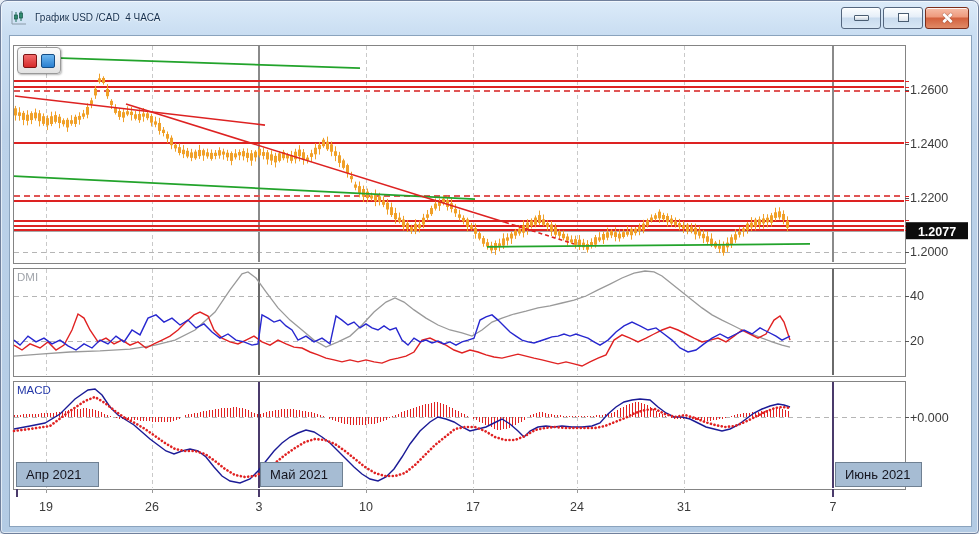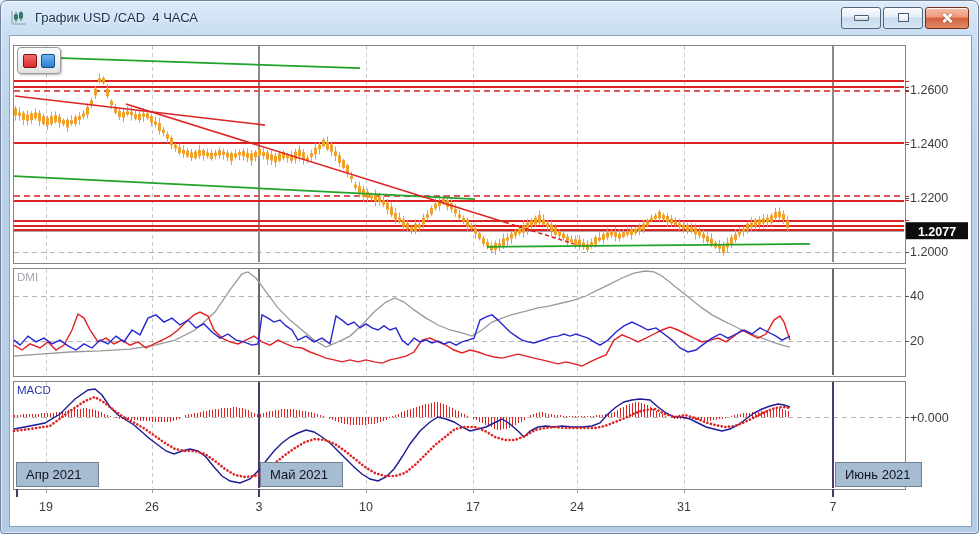--- a/index.html
+++ b/index.html
@@ -3,21 +3,21 @@
 <meta charset="utf-8">
 <style>
   html,body{margin:0;padding:0;}
   body{width:979px;height:534px;overflow:hidden;background:#e8eef5;
        font-family:"Liberation Sans",sans-serif;position:relative;}
   .window{position:absolute;left:0;top:0;width:979px;height:534px;box-sizing:border-box;
       background:linear-gradient(180deg,#dcebf9 0%,#cadef2 6%,#bcd2e9 25%,#b3cbe4 100%);
       border:1px solid #70809c;border-radius:7px 7px 4px 4px;
       box-shadow:inset 0 0 0 1px rgba(255,255,255,.6);z-index:1;}
   .titlebar{height:33px;display:flex;align-items:center;padding:0 9px;gap:7px;}
-  .title-text{font-size:13px;color:#15304f;text-shadow:0 1px 2px rgba(255,255,255,.9);white-space:pre;}
+  .title-text{font-size:10px;color:#15304f;text-shadow:0 1px 2px rgba(255,255,255,.9);white-space:pre;}
   .win-buttons{margin-left:auto;display:flex;gap:2px;}
   .wbtn{width:38px;height:20px;border:1px solid #54667e;border-radius:3px;display:flex;
       align-items:center;justify-content:center;
       background:linear-gradient(180deg,#fbfdfe,#e5eef8 45%,#c9dbee 50%,#d8e7f5);
       box-shadow:inset 0 1px 0 rgba(255,255,255,.85);}
   .wbtn.close{width:42px;background:linear-gradient(180deg,#f6bda8,#ee9a7d 45%,#d3603d 50%,#e08a67);
       border-color:#7c2d1a;}
   .g-min{width:13px;height:4px;background:linear-gradient(#fff,#c6d2de);border:1px solid #4a5d72;border-radius:1px;}
   .g-max{width:11px;height:9px;border:1px solid #4a5d72;background:linear-gradient(#fff,#dfe7ef);box-sizing:border-box;box-shadow:inset 0 2px 0 #fff;}
   .g-close{position:relative;width:14px;height:14px;}

